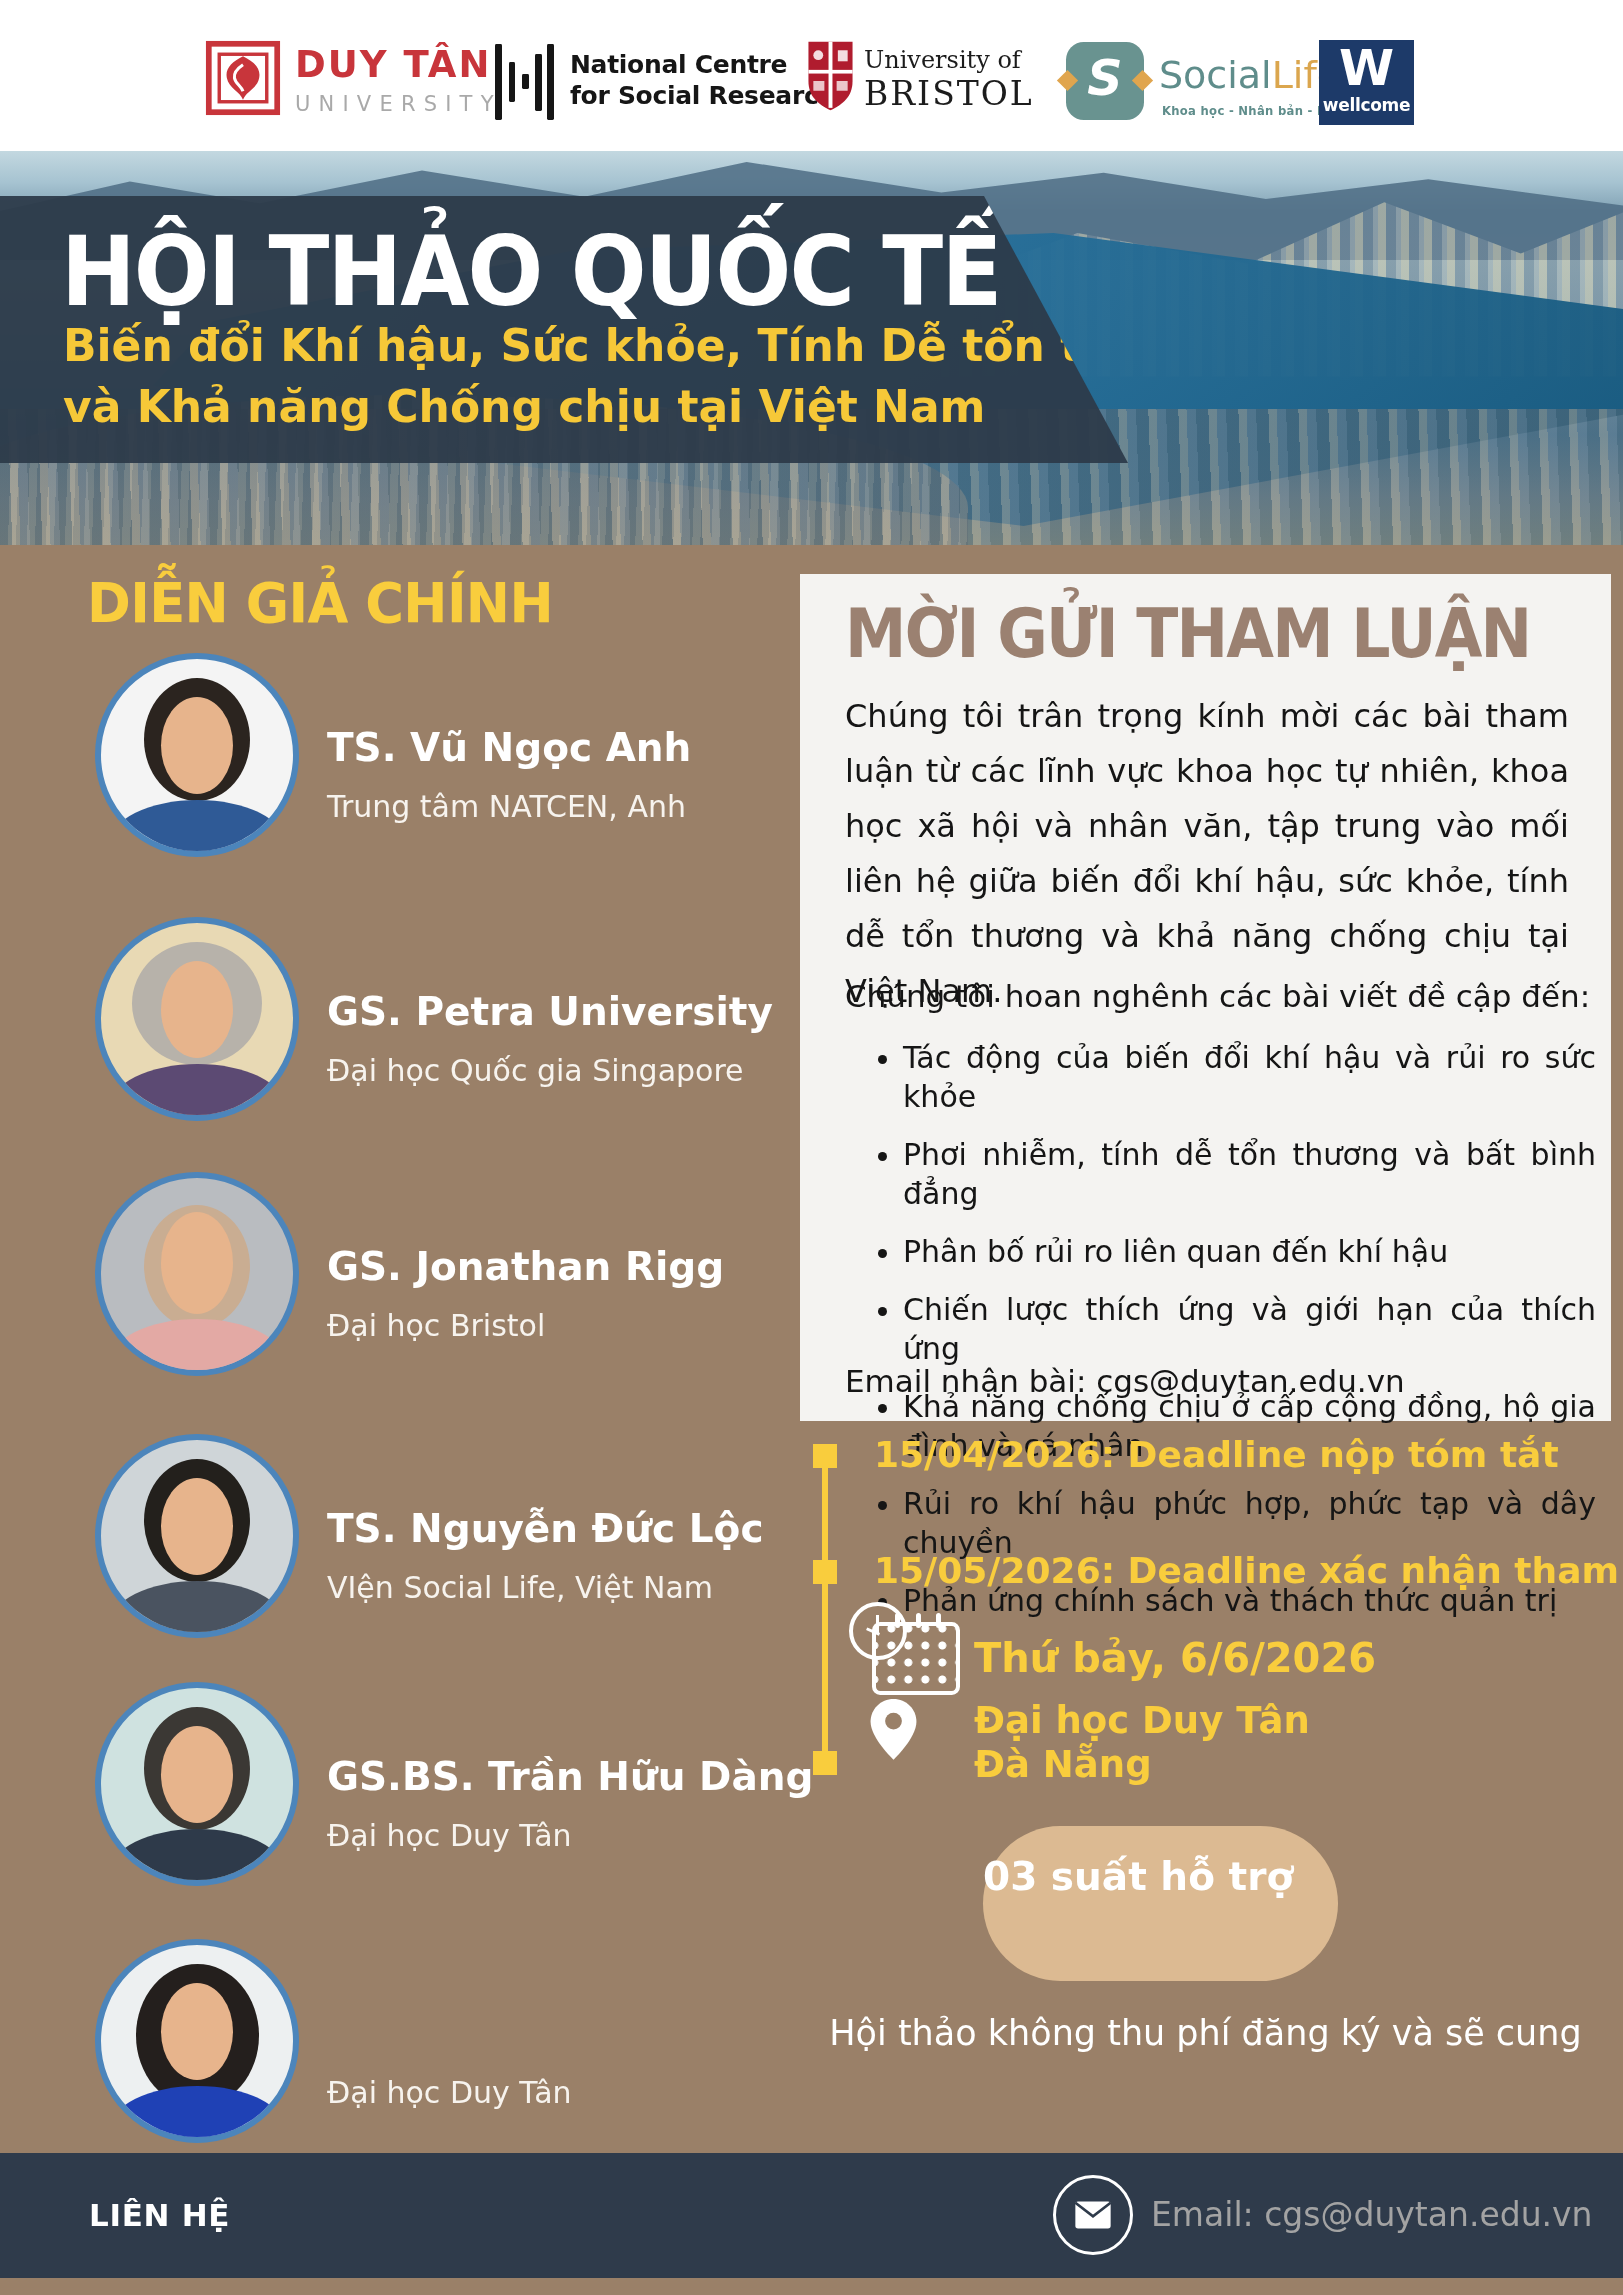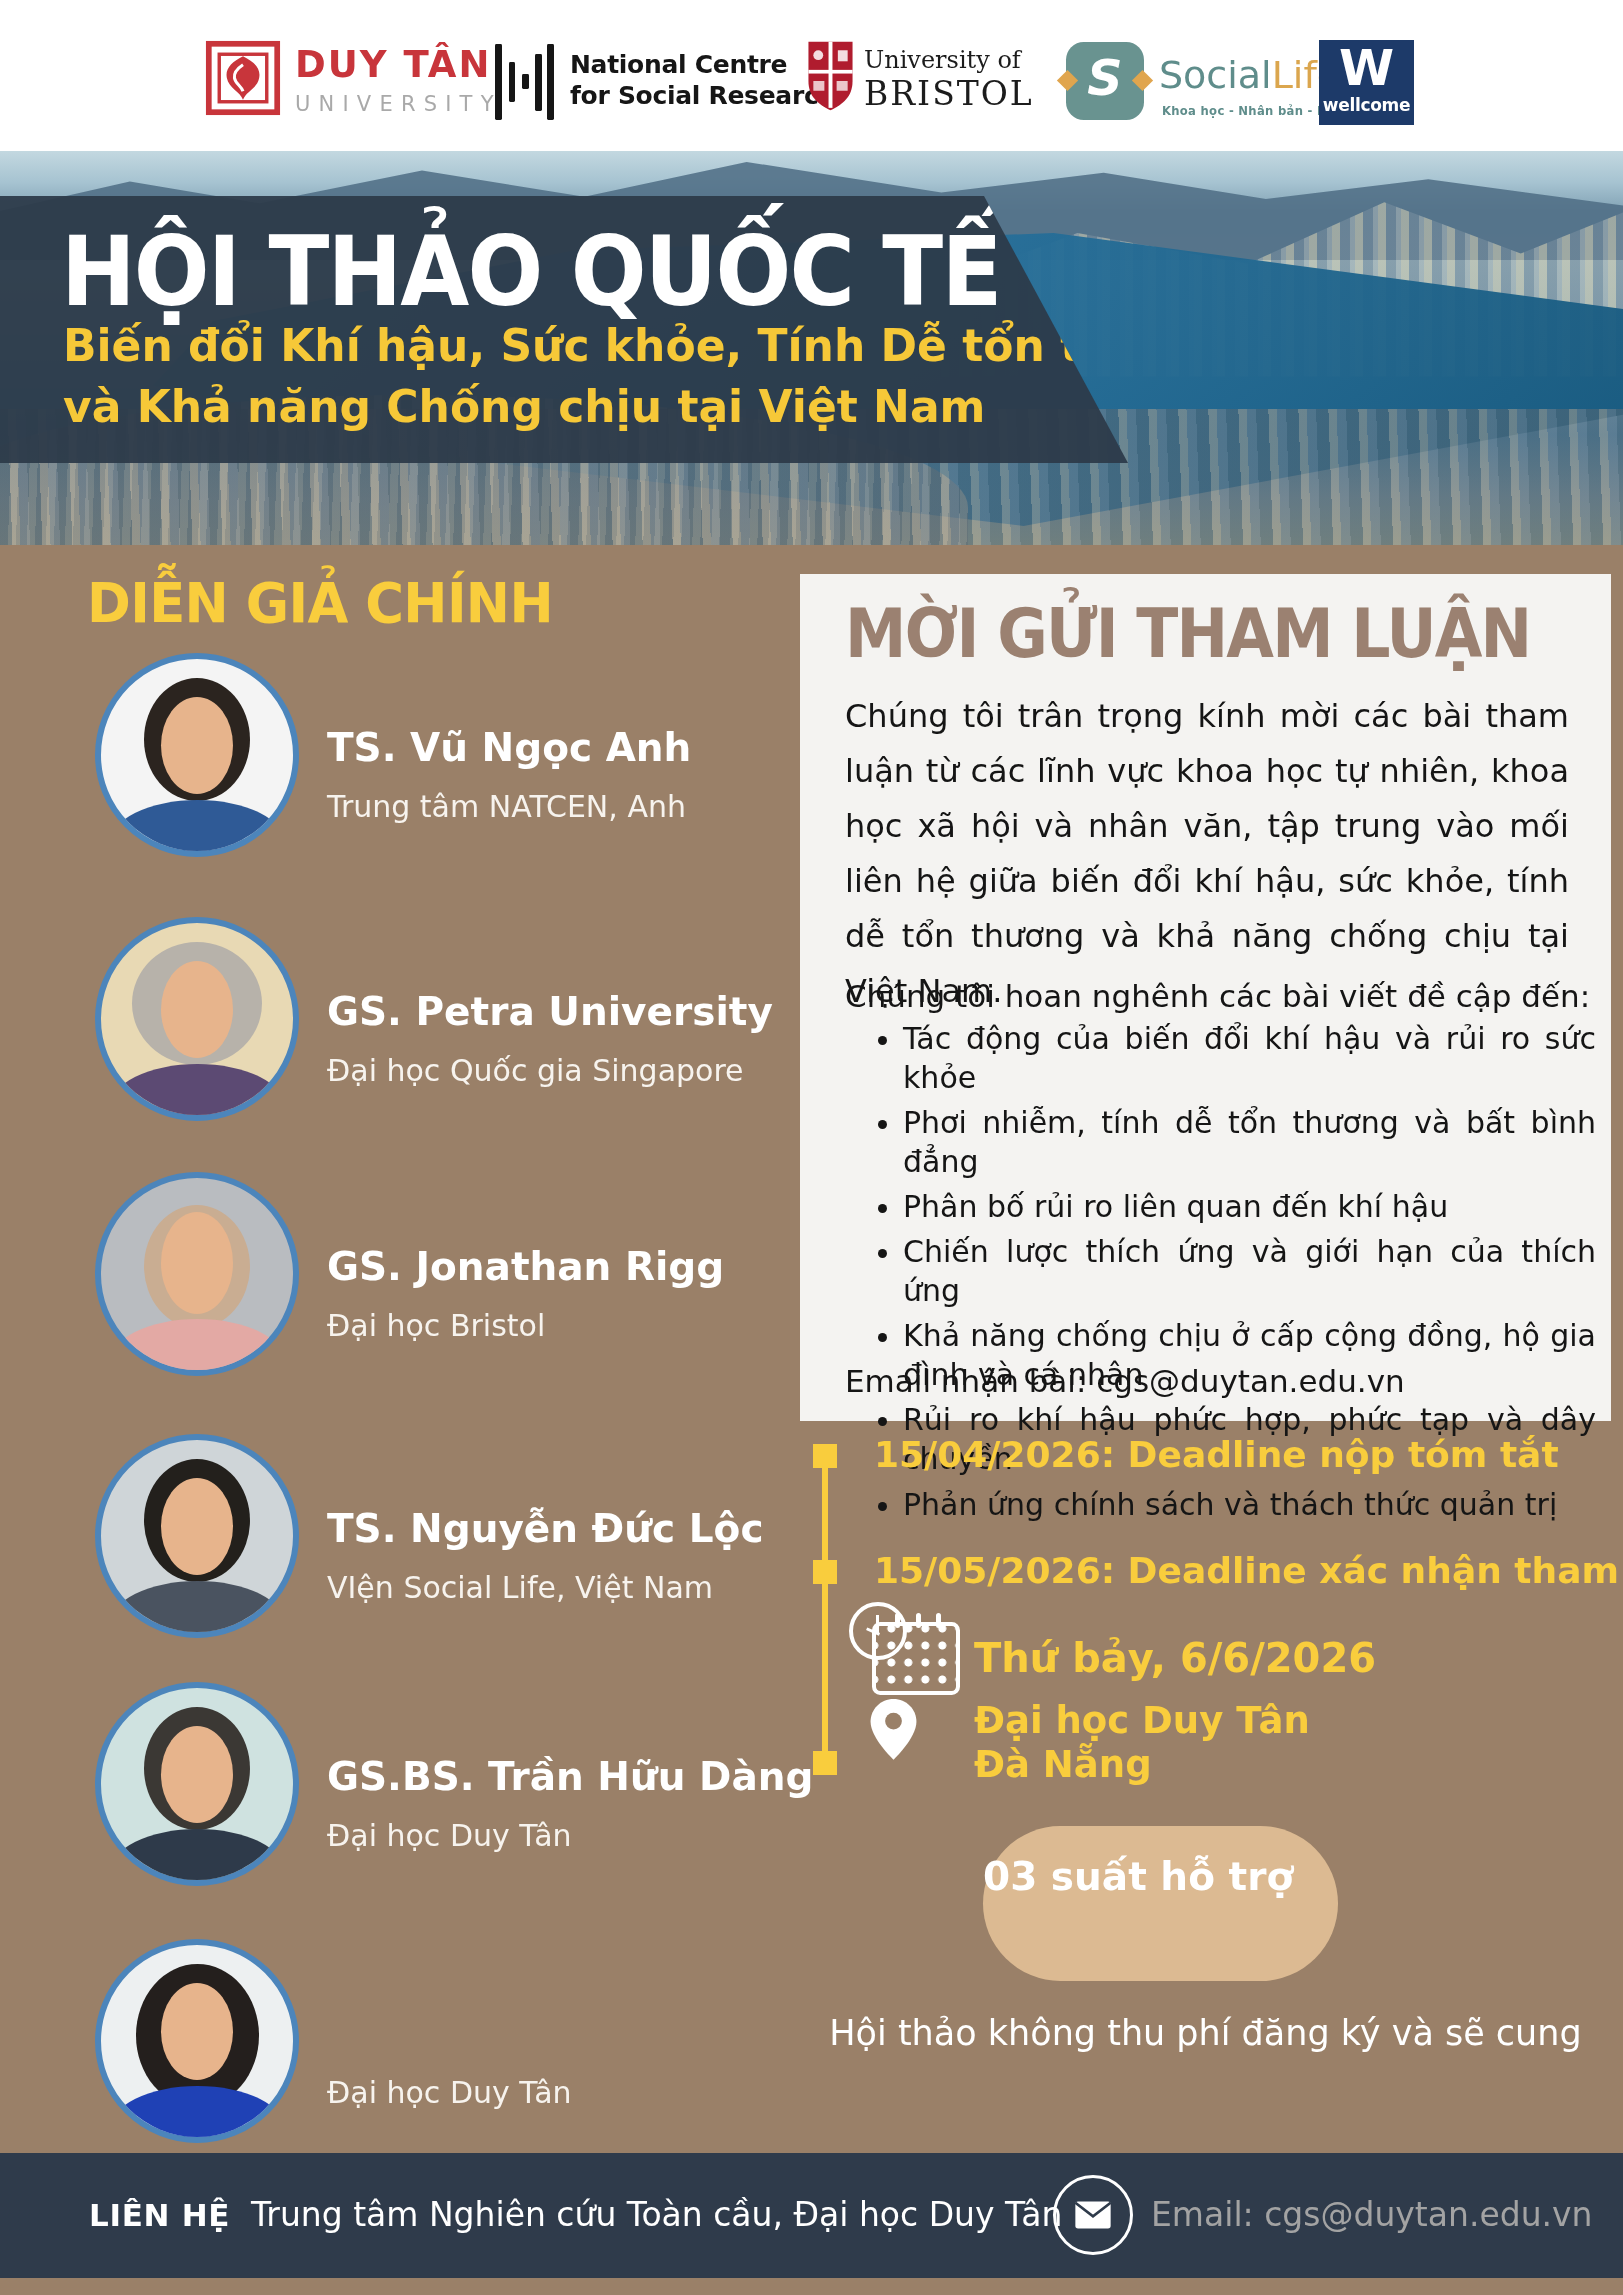--- a/index.html
+++ b/index.html
@@ -79,21 +79,21 @@
   .s6{--bg:#edf0f1;--hair:#241f1d;--shirt:#1f41b5;}
   .spk-name{position:absolute;left:327px;font-size:39px;font-weight:800;color:#ffffff;white-space:nowrap;}
   .spk-aff{position:absolute;left:327px;font-size:30px;font-weight:400;color:#f7f3ee;white-space:nowrap;}
 
   
   .panel{position:absolute;left:800px;top:574px;width:811px;height:847px;background:#f4f3f1;}
   .panel-heading{position:absolute;left:45px;top:20.5px;font-size:67px;font-weight:900;color:#9b8171;letter-spacing:-2px;transform:scaleX(.92);transform-origin:left top;white-space:nowrap;}
   .panel-intro{position:absolute;left:45px;top:115px;width:724px;font-size:32px;line-height:1.72;color:#151515;text-align:justify;}
   .panel-lead{position:absolute;left:45px;top:404px;font-size:31px;color:#151515;}
   .panel-topics{position:absolute;left:76px;top:445px;width:693px;margin:0;padding:0 0 0 27px;font-size:30px;line-height:1.3;color:#151515;}
-  .panel-topics li{margin-bottom:6.1px;text-align:justify;}
+  .panel-topics li{margin-bottom:6.1px;text-align:justify;margin-top:19px;}
   .panel-email{position:absolute;left:45px;top:789px;font-size:31px;color:#151515;}
 
   
   .tl-line{position:absolute;left:822px;top:1456px;width:6.1px;height:307px;background:#f9cd3d;}
   .tl-node{position:absolute;left:813px;width:24px;height:24px;background:#f9cd3d;}
   .tl-text{position:absolute;left:874px;font-size:36px;font-weight:800;color:#f9cd3d;white-space:nowrap;}
   .cal{position:absolute;left:858px;top:1610px;}
   .cal-body{position:relative;width:80px;height:65px;border:4.1px solid #ffffff;border-radius:8.2px;margin-top:12.3px;margin-left:13.6px;
     background:radial-gradient(circle,#ffffff 3.7px,transparent 4.4px);background-size:17px 17px;background-position:6.8px 11px;}
   .cal-ring{position:absolute;top:-13.6px;width:5.5px;height:15px;background:#ffffff;border-radius:2.7px;}
@@ -299,21 +299,20 @@
 
 <div class="pill">
   <div class="l1">03 suất hỗ trợ</div>
 </div>
 <div class="fee">
   <div>Hội thảo không thu phí đăng ký và sẽ cung</div>
 </div>
 
 <div class="footer">
   <div class="footer-label">LIÊN HỆ</div>
-  <div class="footer-org">Trung tâm Nghiên cứu Toàn cầu, Đại học Duy Tân</div>
   <div class="env">
     <svg width="38" height="30" viewBox="0 0 28 22">
       <rect x="1" y="1" width="26" height="20" fill="#ffffff" rx="2"></rect>
       <path d="M1 2l13 10L27 2" fill="none" stroke="#2f3b4b" stroke-width="2"></path>
     </svg>
   </div>
   <div class="footer-email">Email: cgs@duytan.edu.vn</div>
 </div>
 <div class="bottom-strip"></div>
 

